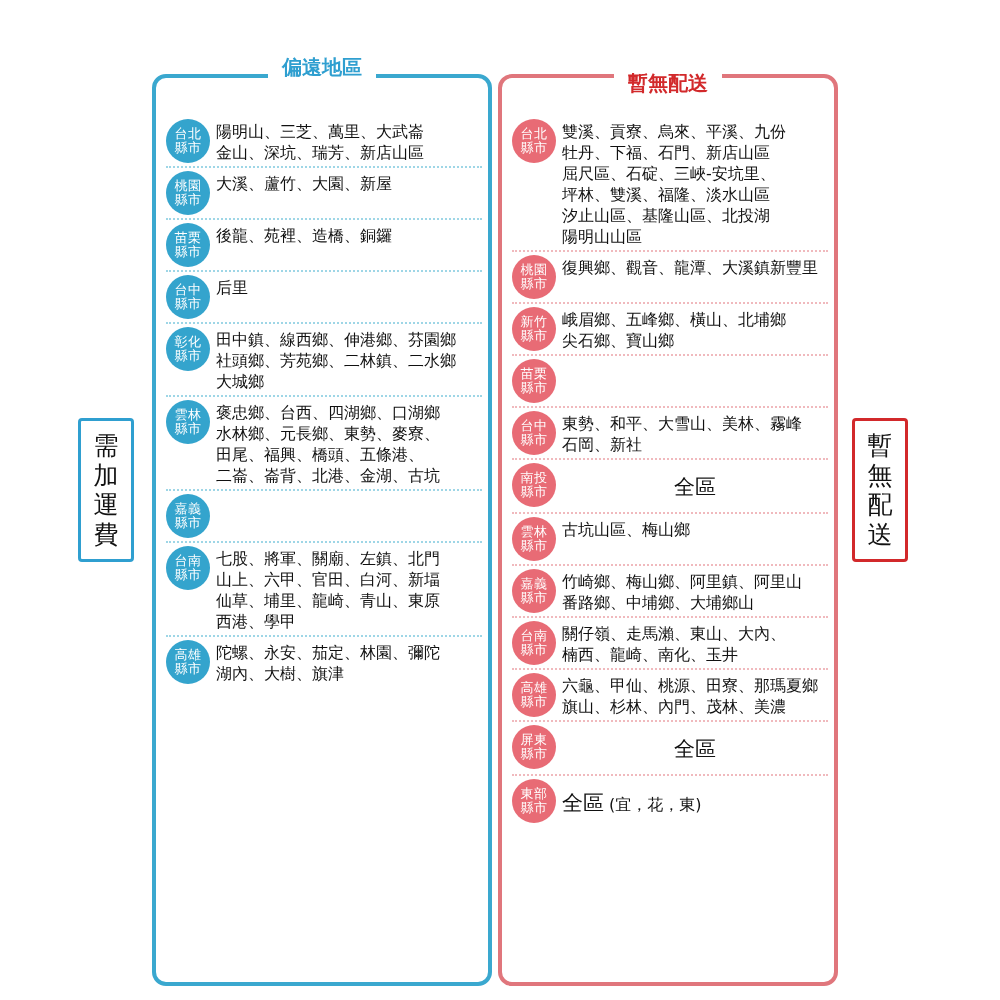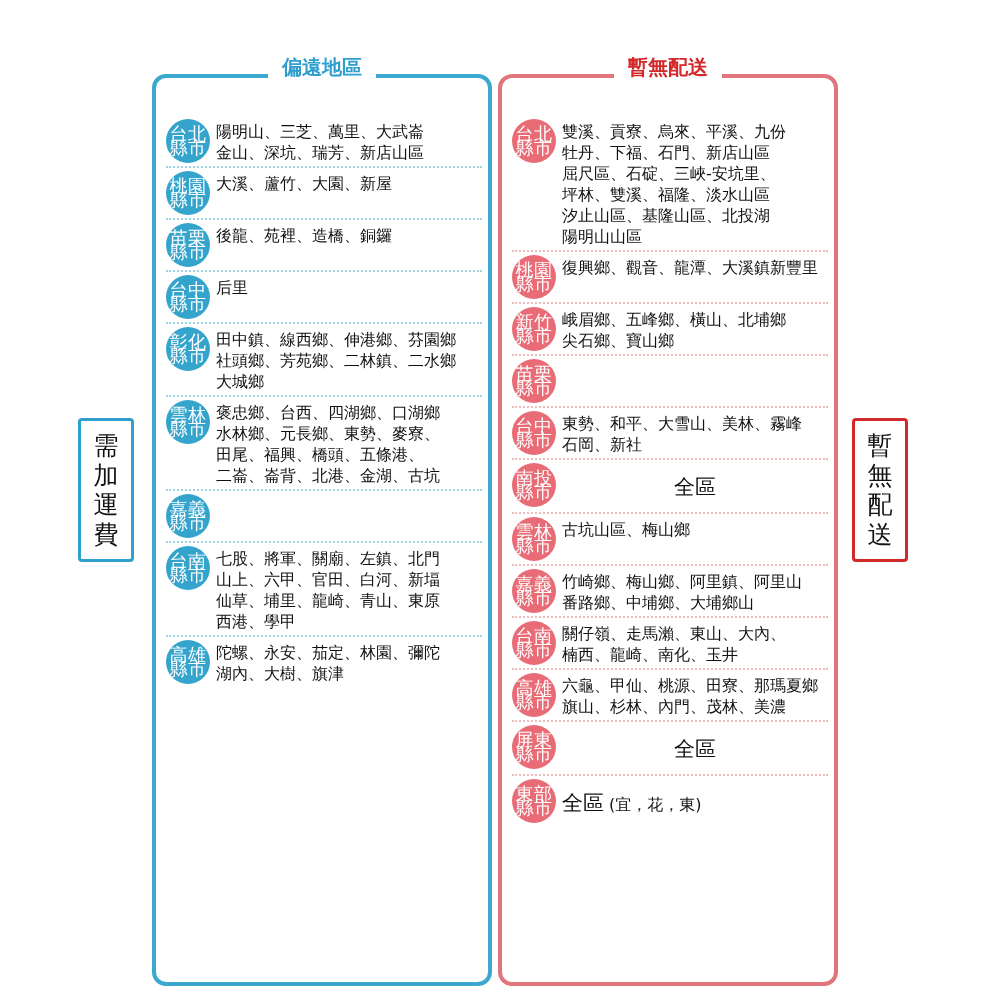--- a/index.html
+++ b/index.html
@@ -73,21 +73,21 @@
     top: -24px;
     left: 50%;
     transform: translateX(-50%);
     background: #fff;
     padding: 0 14px;
     font-size: 20px;
     font-weight: bold;
     white-space: nowrap;
   }
   .title-blue { color: #2f9fd0; }
-  .title-red  { color: #d2292b; }
+  .title-red  { color: #d2292b; margin-top: 16px; }
 
   .rows {
     position: absolute;
     left: 0;
     right: 0;
     top: 38px;
     bottom: 6px;
     padding: 0 6px 0 10px;
     box-sizing: border-box;
   }
@@ -101,21 +101,21 @@
   }
   .col-red .row { border-bottom: 2px dotted #f0b9bd; }
   .row:last-child { border-bottom: none; }
 
   .badge {
     flex: 0 0 auto;
     width: 44px;
     height: 44px;
     border-radius: 50%;
     color: #fff;
-    font-size: 18px;
+    font-size: 13px;
     line-height: 14px;
     display: flex;
     flex-direction: column;
     align-items: center;
     justify-content: center;
     margin-right: 6px;
     letter-spacing: 0.5px;
     flex-shrink: 0;
   }
   .badge-blue { background: #34a4cd; }

